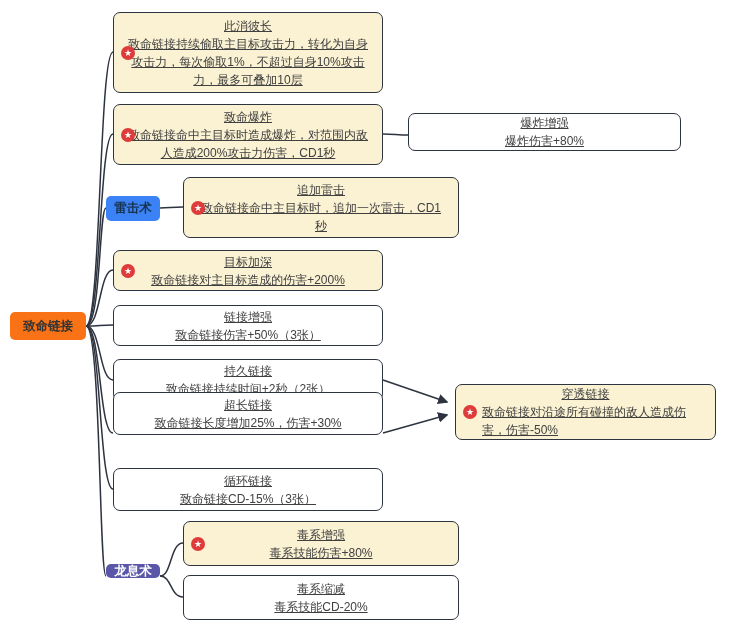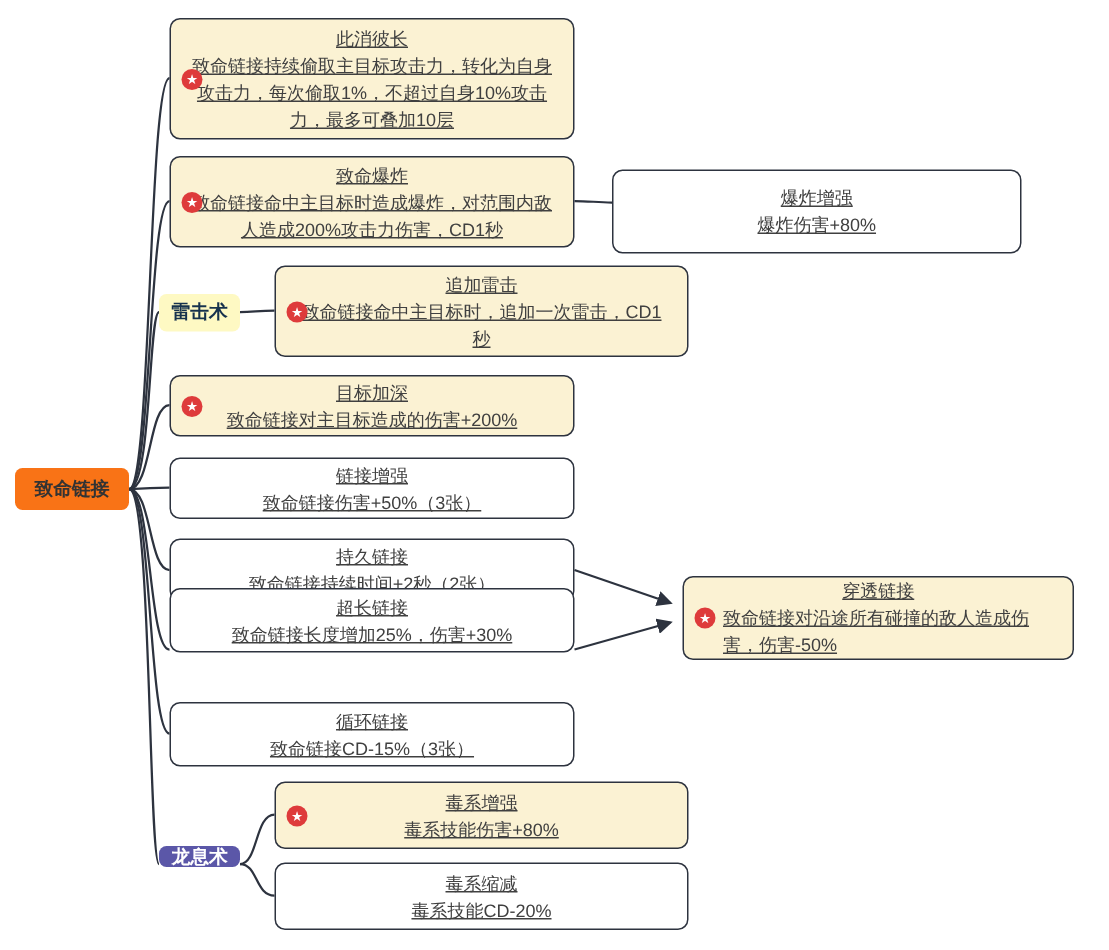--- a/index.html
+++ b/index.html
@@ -32,21 +32,21 @@
     font-size:9px; line-height:14px; text-align:center;
   }
   .star::before { content:"★"; }
 
   .tag {
     position:absolute;
     display:flex; align-items:center; justify-content:center;
     border-radius:5px; font-size:12.5px; font-weight:bold;
   }
   .tag.root   { background:#f97316; color:#333333;font-family:Liberation Mono, monospace; }
-  .tag.blue   { background:#fef9c3; color:#17324d; }
+  .tag.blue   { background:#3b82f6; color:#17324d; }
   .tag.purple { background:#5B57A8; color:#ffffff; }
 </style>
 </head>
 <body>
 
 <div class="canvas">
 
   <svg class="edges" viewBox="0 0 739 633" xmlns="http://www.w3.org/2000/svg">
     <defs>
       <marker id="arrow" viewBox="0 0 10 10" refX="8.5" refY="5" markerWidth="7" markerHeight="7" orient="auto">
@@ -109,21 +109,21 @@
   <div class="node white" style="left:113px; top:392px; width:270px; height:43px;">
     <div class="title">超长链接</div>
     <div class="body">致命链接长度增加25%，伤害+30%</div>
   </div>
 
   <div class="node white" style="left:113px; top:468px; width:270px; height:43px;">
     <div class="title">循环链接</div>
     <div class="body">致命链接CD-15%（3张）</div>
   </div>
 
-  <div class="node white" style="left:408px; top:113px; width:273px; height:56px;">
+  <div class="node white" style="left:408px; top:113px; width:273px; height:38px;">
     <div class="title">爆炸增强</div>
     <div class="body">爆炸伤害+80%</div>
   </div>
 
   <div class="node cream" style="left:183px; top:177px; width:276px; height:61px;">
     <span class="star"></span>
     <div class="title">追加雷击</div>
     <div class="body">致命链接命中主目标时，追加一次雷击，CD1秒</div>
   </div>
 

